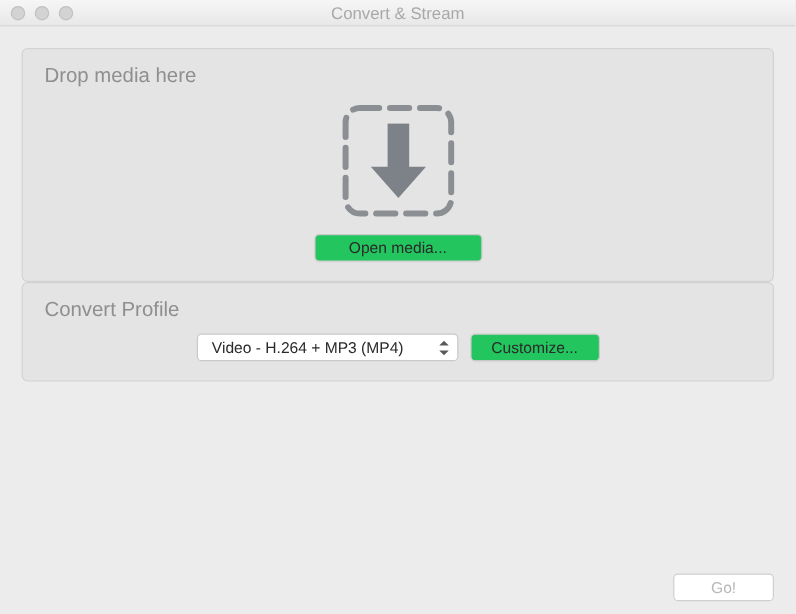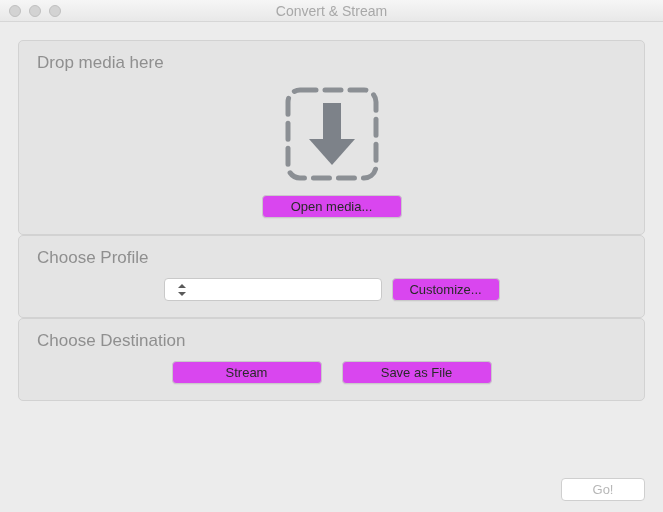--- a/index.html
+++ b/index.html
@@ -59,21 +59,21 @@
     flex-direction: column;
     align-items: center;
     gap: 14px;
   }
   .dropzone {
     width: 94px; height: 94px;
     display: flex; align-items: center; justify-content: center;
     margin-top: 4px;
   }
   .btn {
-    background: #d946ef;
+    background: #22c55e;
     border: 1px solid #c9c9c9;
     border-radius: 4px;
     padding: 3px 4px;
     font-size: 13px;
     color: #2a2a2a;
     cursor: pointer;
     text-align: center;
     box-shadow: 0 1px 0 rgba(0,0,0,0.03);
   }
   .btn-open { width: 140px; }
@@ -153,39 +153,33 @@
             <rect x="38" y="16" width="18" height="38"></rect>
             <polygon points="24,52 70,52 47,78"></polygon>
           </g>
         </svg>
       </div>
       <button class="btn btn-open">Open media...</button>
     </div>
   </div>
 
   <div class="panel">
-    <div class="panel-title">Choose Profile</div>
+    <div class="panel-title">Convert Profile</div>
     <div class="profile-row">
       <div class="select">
+        <span class="label">Video - H.264 + MP3 (MP4)</span>
         <span class="stepper">
           <svg width="8" height="12" viewBox="0 0 8 12">
               <polygon points="4,0 8,4 0,4" fill="#5a5a5a"></polygon>
               <polygon points="0,8 8,8 4,12" fill="#5a5a5a"></polygon>
             </svg>
         </span>
       </div>
       <button class="btn btn-customize">Customize...</button>
     </div>
   </div>
 
-  <div class="panel">
-    <div class="panel-title">Choose Destination</div>
-    <div class="dest-row">
-      <button class="btn btn-dest">Stream</button>
-      <button class="btn btn-dest">Save as File</button>
-    </div>
-  </div>
 
 </div>
 
 <div class="footer">
   <div class="btn-go">Go!</div>
 </div>
 
 </body></html>

